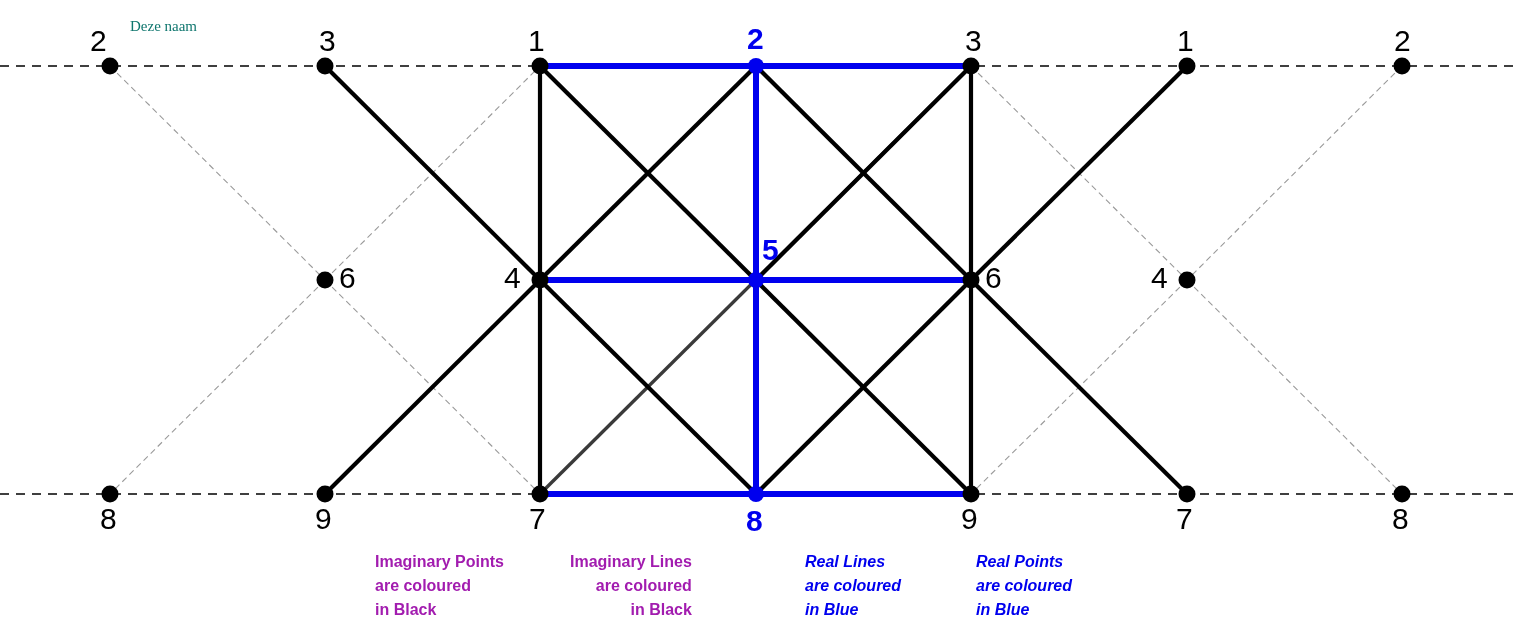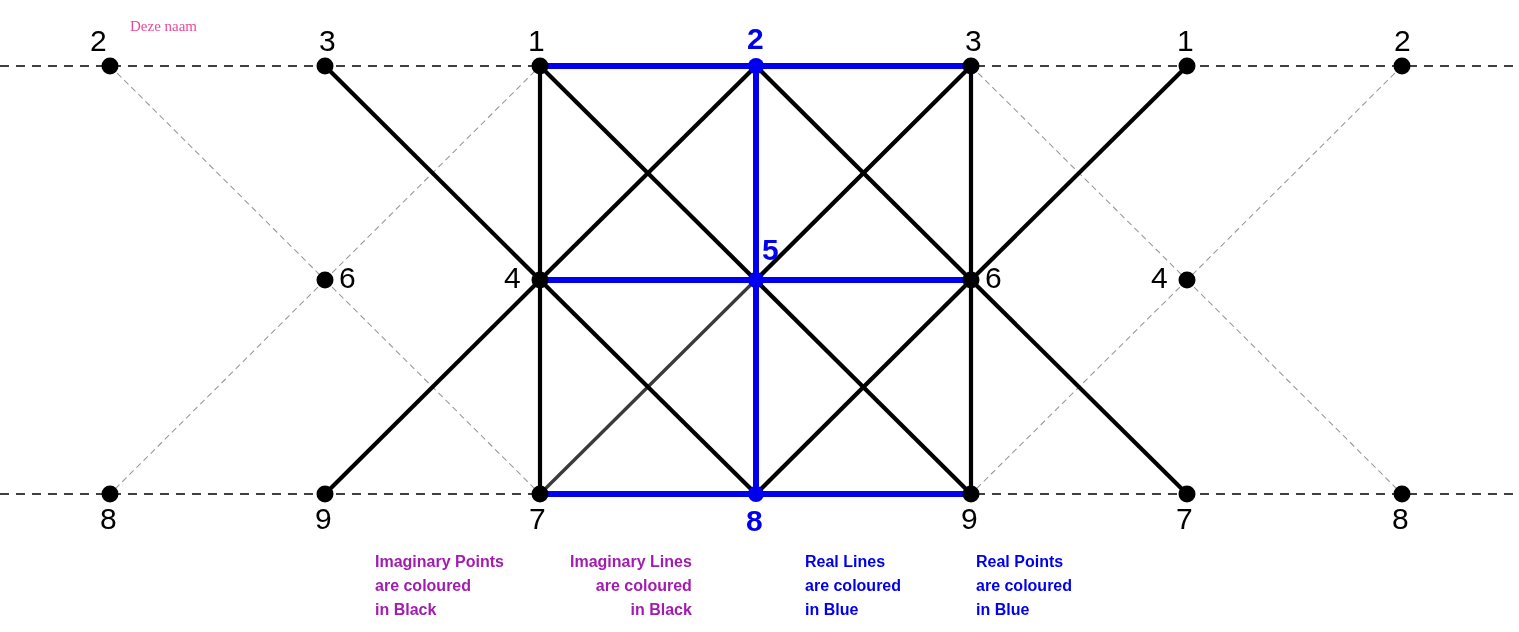--- a/index.html
+++ b/index.html
@@ -33,33 +33,33 @@
     color: #000000;
   }
   .pt-label.real {
     color: #0000ee;
     font-weight: bold;
   }
   .title-note {
     position: absolute;
     font-family: "Liberation Serif", serif;
     font-size: 15px;
-    color: #ec4899;
+    color: #0f766e;
     white-space: nowrap;
   }
   .legend-col {
     position: absolute;
     font-family: "Liberation Sans", sans-serif;
     font-size: 16px;
     font-weight: bold;
     line-height: 1.5;
     white-space: nowrap;
   }
   .legend-col.imaginary { color: #a21caf; }
-  .legend-col.real { color: #0000ee; }
+  .legend-col.real { color: #0000ee; font-style: italic; }
   .legend-line { display: block; }
 </style>
 </head>
 <body>
 
 <div id="stage">
 
   <svg id="diagram" viewBox="0 0 1519 632" xmlns="http://www.w3.org/2000/svg">
     <g id="g-guides">
         <line x1="0" y1="66" x2="1519" y2="66" stroke="#000000" stroke-width="1.6" stroke-dasharray="9 7"></line>

